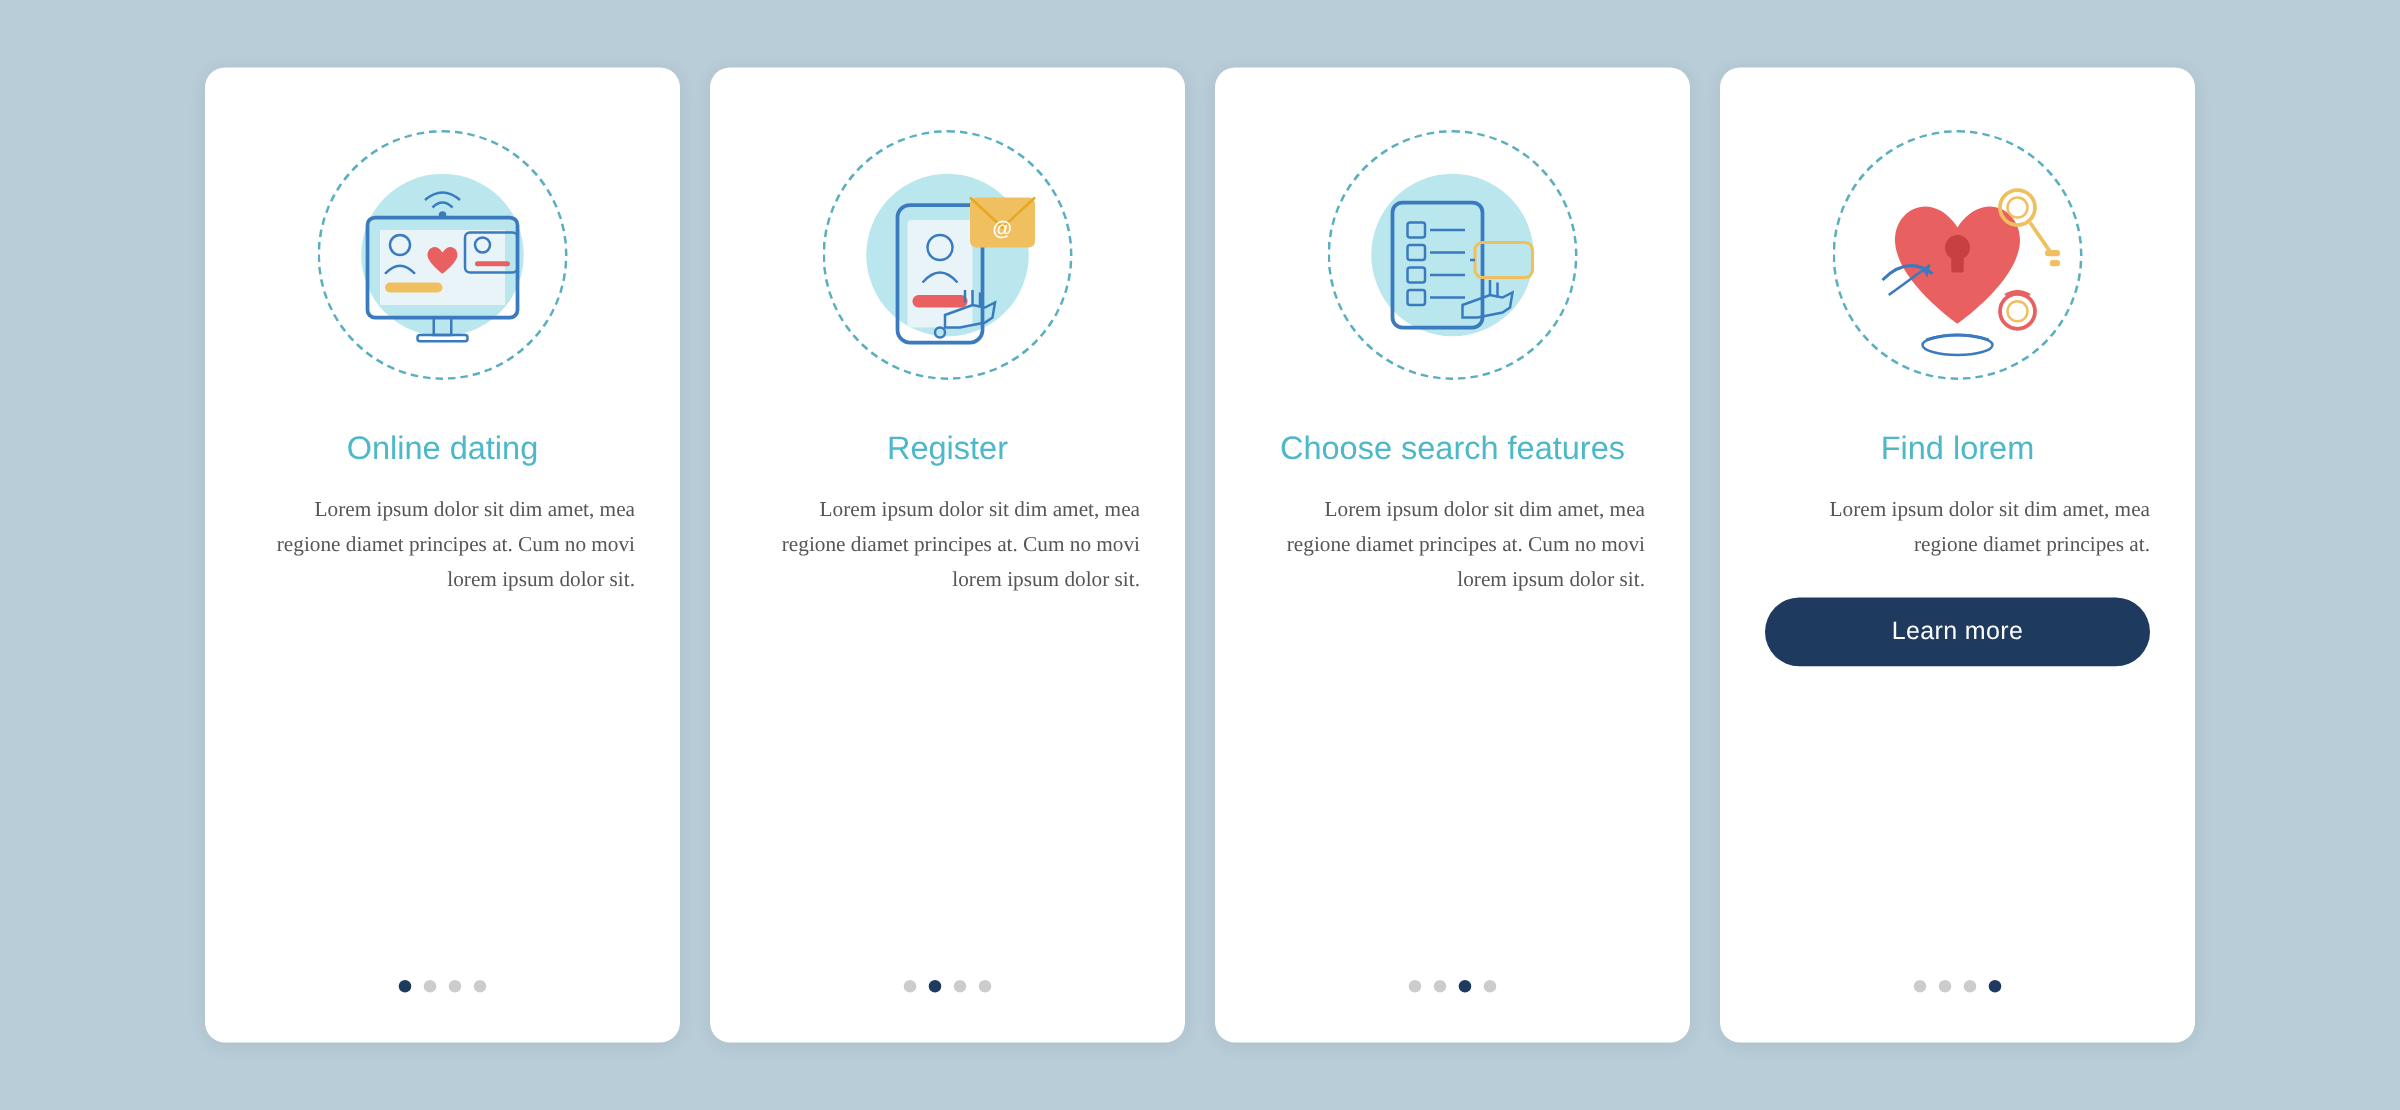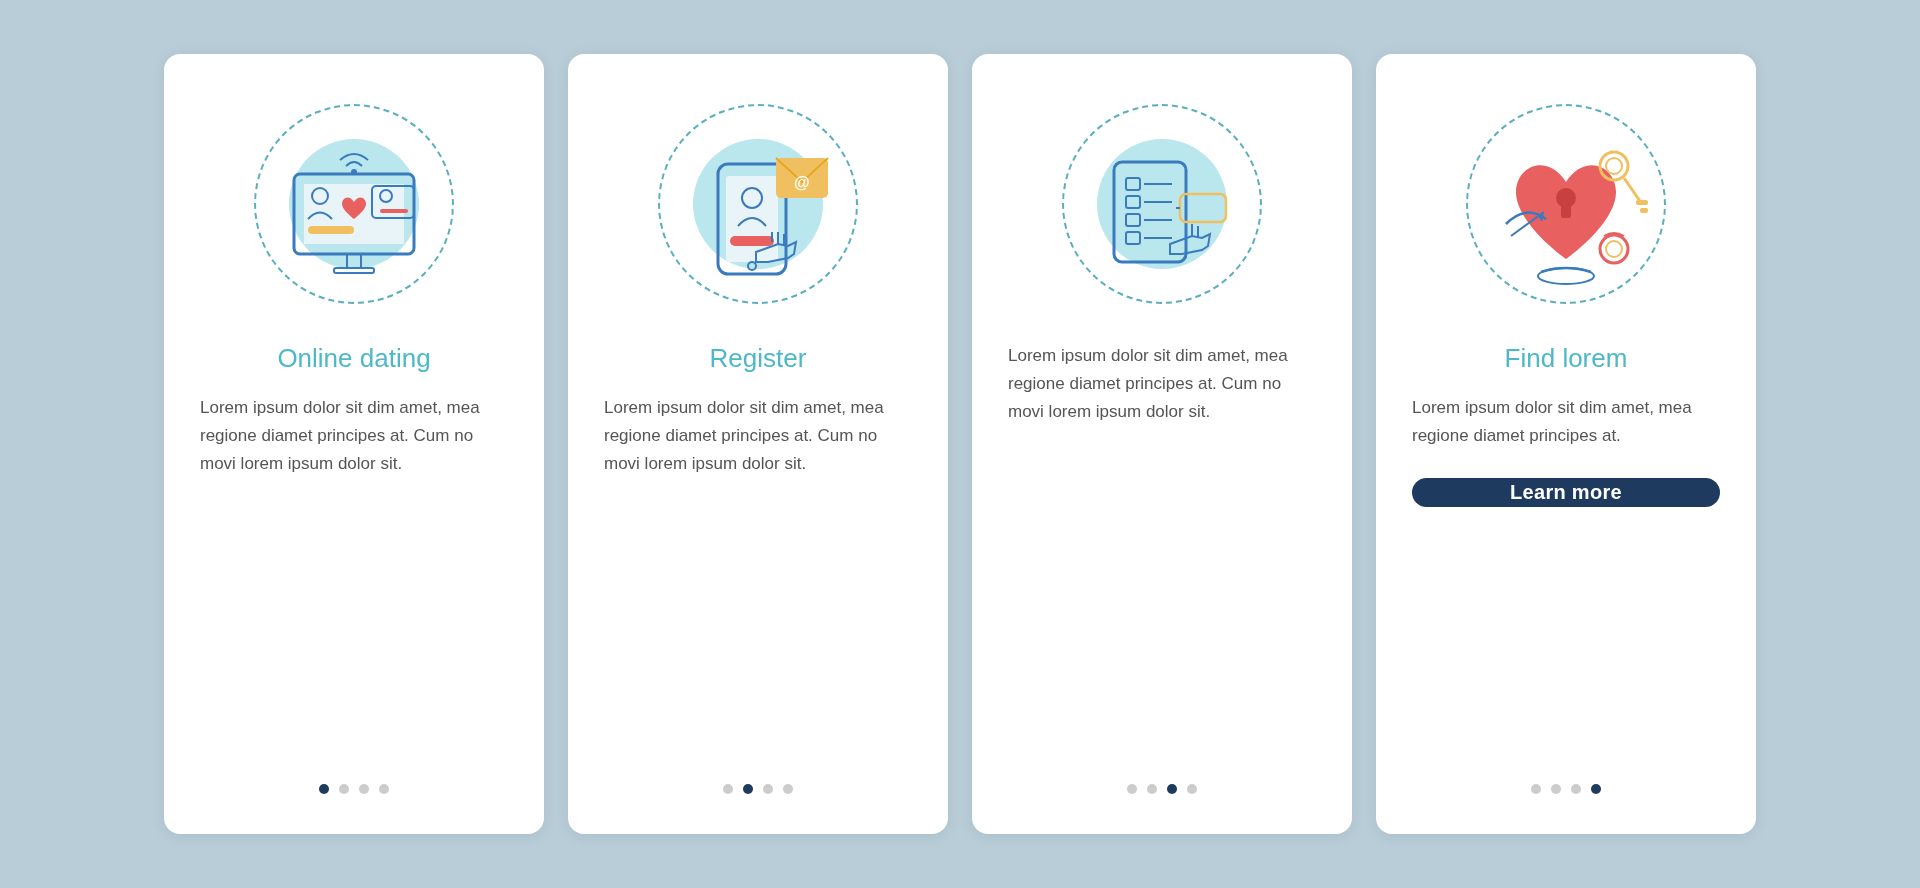--- a/index.html
+++ b/index.html
@@ -69,22 +69,23 @@
       color: #4db8c8;
       font-weight: 400;
       text-align: right;
       margin-bottom: 18px;
       line-height: 1.3;
     }
     .card-text {
       font-size: 17px;
       color: #555;
       line-height: 1.65;
-      text-align: left;
+      text-align: right;
       margin-bottom: 28px;
+      font-family: Liberation Serif, serif;
     }
     .dots-row {
       display: flex;
       gap: 10px;
       margin-top: auto;
       margin-bottom: 4px;
     }
     .dot {
       width: 10px;
       height: 10px;
@@ -92,26 +93,26 @@
       background: #ccc;
     }
     .dot.active {
       background: #1e3a5f;
     }
     .learn-more-btn {
       background: #1e3a5f;
       color: #fff;
       border: none;
       border-radius: 30px;
-      padding: 3px 0;
+      padding: 16px 0;
       width: 100%;
       font-size: 20px;
       cursor: pointer;
       margin-bottom: 24px;
-      font-weight: 700;
+      font-weight: 400;
       letter-spacing: 0.3px;
     }
   </style>
 </head>
 <body>
 
 <div class="cards-container">
 
   <div class="card">
     <div class="illustration-area">
@@ -207,20 +208,21 @@
 
         <rect x="108" y="80" width="46" height="28" rx="6" fill="none" stroke="#f0c060" stroke-width="2.5"></rect>
         <line x1="104" y1="94" x2="108" y2="94" stroke="#3a7abf" stroke-width="2"></line>
 
         <path d="M98 130 L120 122 L130 124 L138 120 L136 132 L130 136 L110 140 L98 140 Z" fill="none" stroke="#3a7abf" stroke-width="2"></path>
         <line x1="114" y1="120" x2="114" y2="110" stroke="#3a7abf" stroke-width="2"></line>
         <line x1="120" y1="122" x2="120" y2="110" stroke="#3a7abf" stroke-width="2"></line>
         <line x1="126" y1="124" x2="126" y2="112" stroke="#3a7abf" stroke-width="2"></line>
       </svg>
     </div>
+    <h2 class="card-title">Choose search features</h2>
     <p class="card-text">Lorem ipsum dolor sit dim amet, mea regione diamet principes at. Cum no movi lorem ipsum dolor sit.</p>
     <div class="dots-row">
       <div class="dot"></div>
       <div class="dot"></div>
       <div class="dot active"></div>
       <div class="dot"></div>
     </div>
   </div>
 
   <div class="card">

